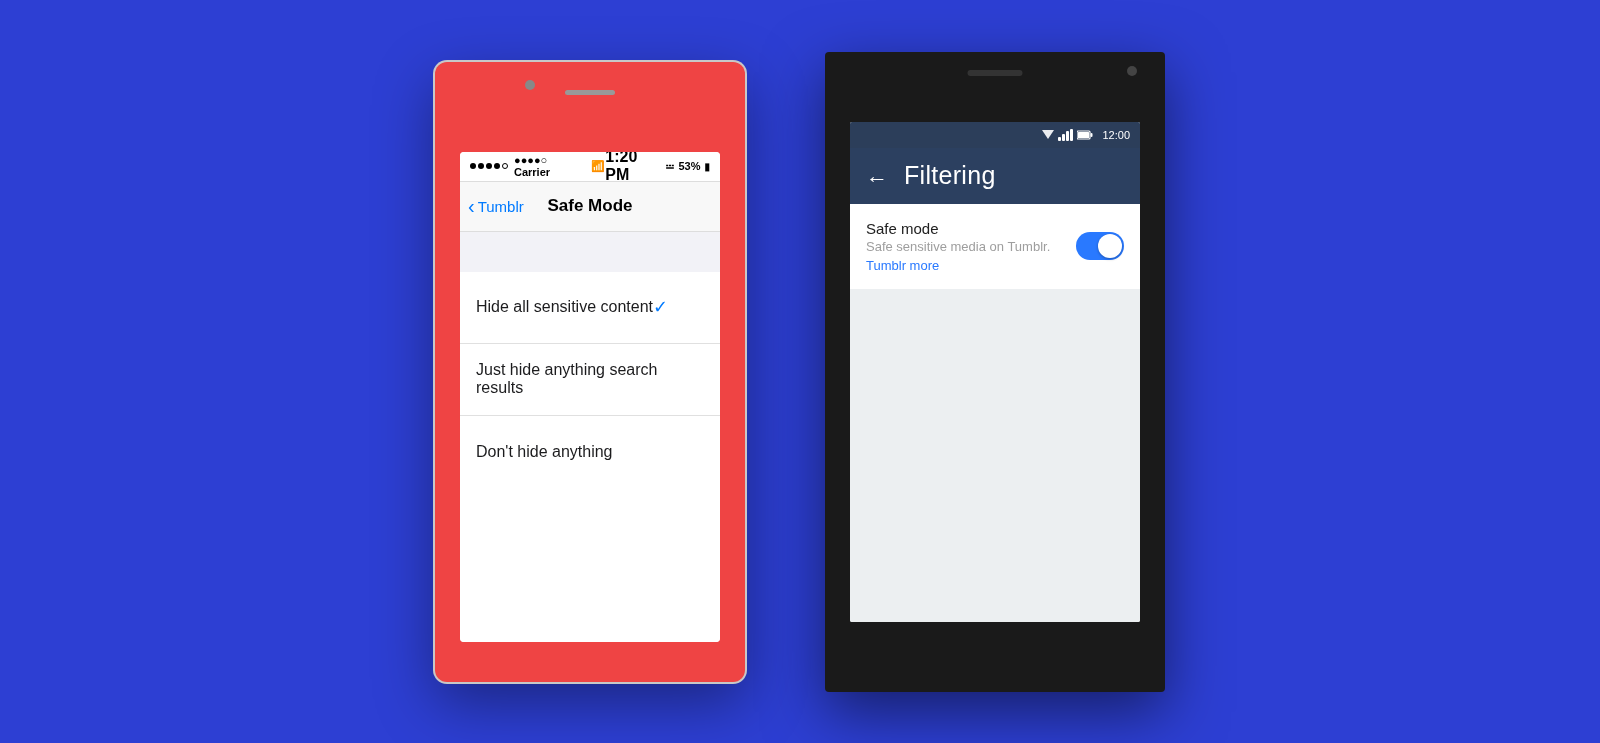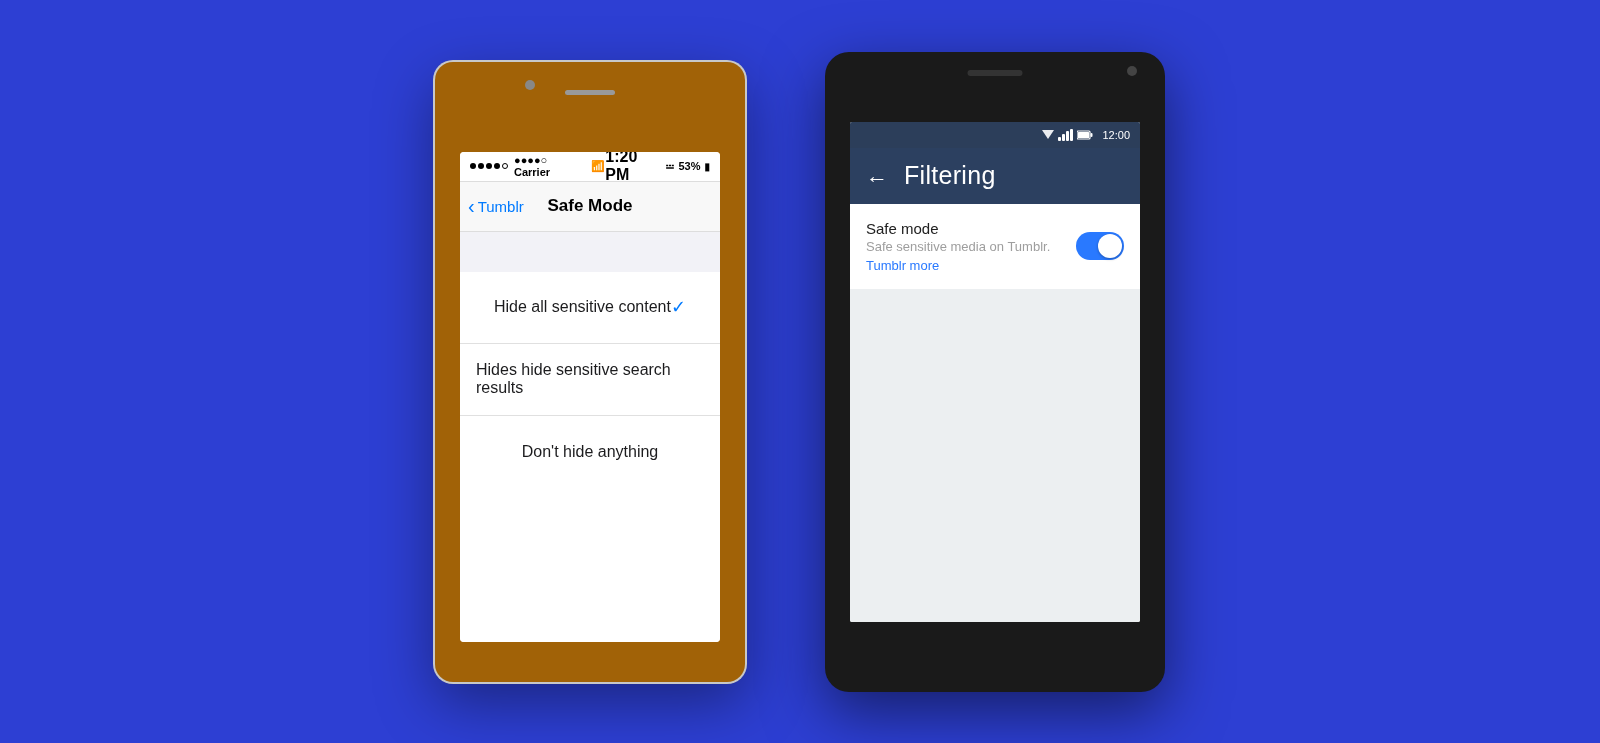--- a/index.html
+++ b/index.html
@@ -13,22 +13,22 @@
       justify-content: center;
       gap: 80px;
       font-family: -apple-system, BlinkMacSystemFont, 'Helvetica Neue', Arial, sans-serif;
       overflow: hidden;
     }
 
     
     .iphone {
       width: 310px;
       height: 620px;
-      background: #a16207;
-      border-radius: 18px;
+      background: #ef4444;
+      border-radius: 12px;
       box-shadow: 0 0 0 2px #c8c8c8, 0 20px 60px rgba(0,0,0,0.4);
       position: relative;
       display: flex;
       flex-direction: column;
       align-items: center;
       padding-top: 90px;
     }
 
     .iphone-speaker {
       position: absolute;
@@ -122,21 +122,21 @@
 
     .ios-list {
       background: #fff;
       flex: 1;
     }
 
     .ios-list-item {
       height: 72px;
       display: flex;
       align-items: center;
-      justify-content: center;
+      justify-content: flex-start;
       padding: 0 16px;
       border-bottom: 1px solid #e0e0e0;
       background: #fff;
     }
 
     .ios-list-item:last-child {
       border-bottom: none;
     }
 
     .ios-list-item-text {
@@ -149,21 +149,21 @@
       color: #007aff;
       font-size: 18px;
       font-weight: 300;
     }
 
     
     .android {
       width: 340px;
       height: 640px;
       background: #1a1a1a;
-      border-radius: 24px;
+      border-radius: 4px;
       box-shadow: 0 20px 60px rgba(0,0,0,0.5);
       position: relative;
       display: flex;
       flex-direction: column;
       align-items: center;
       padding-top: 70px;
       padding-bottom: 43px;
     }
 
     .android-speaker {
@@ -357,21 +357,21 @@
     </div>
 
     <div class="ios-section-header"></div>
 
     <div class="ios-list">
       <div class="ios-list-item">
         <span class="ios-list-item-text">Hide all sensitive content</span>
         <span class="ios-checkmark">✓</span>
       </div>
       <div class="ios-list-item">
-        <span class="ios-list-item-text">Hides hide sensitive search results</span>
+        <span class="ios-list-item-text">Just hide anything search results</span>
       </div>
       <div class="ios-list-item">
         <span class="ios-list-item-text">Don't hide anything</span>
       </div>
     </div>
   </div>
 </div>
 
 <div class="android">
   <div class="android-speaker"></div>

